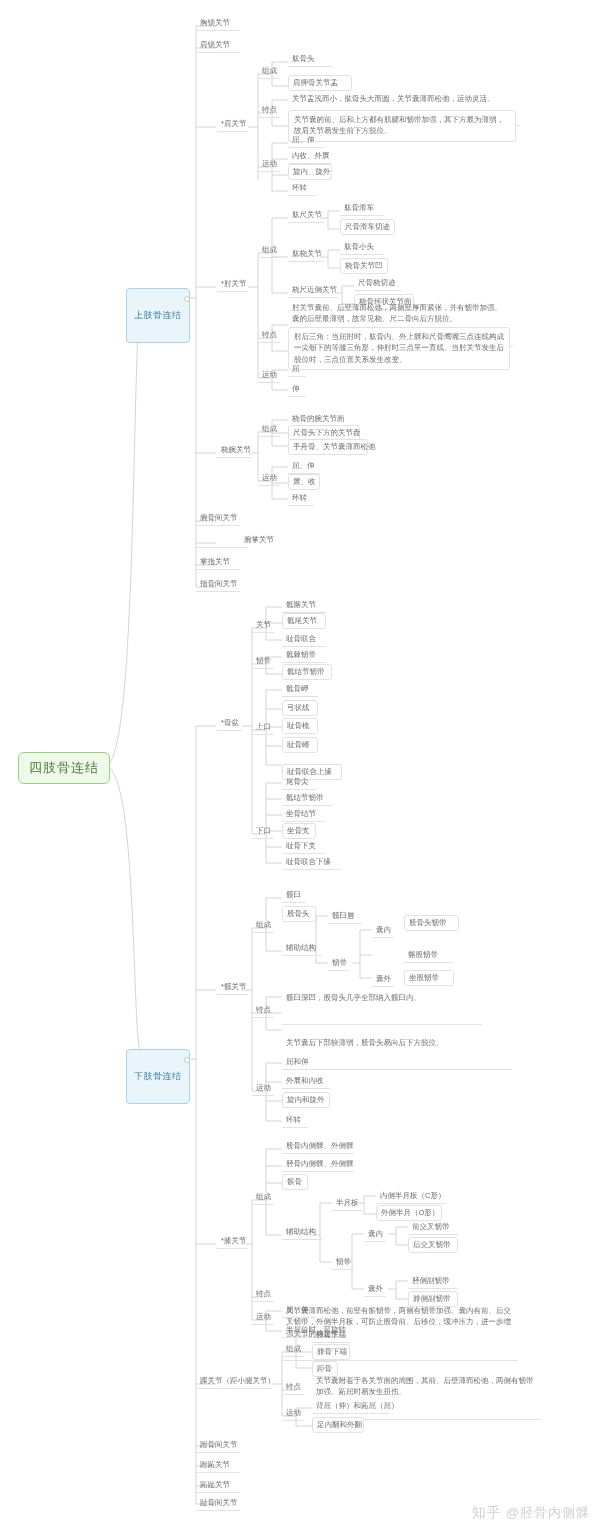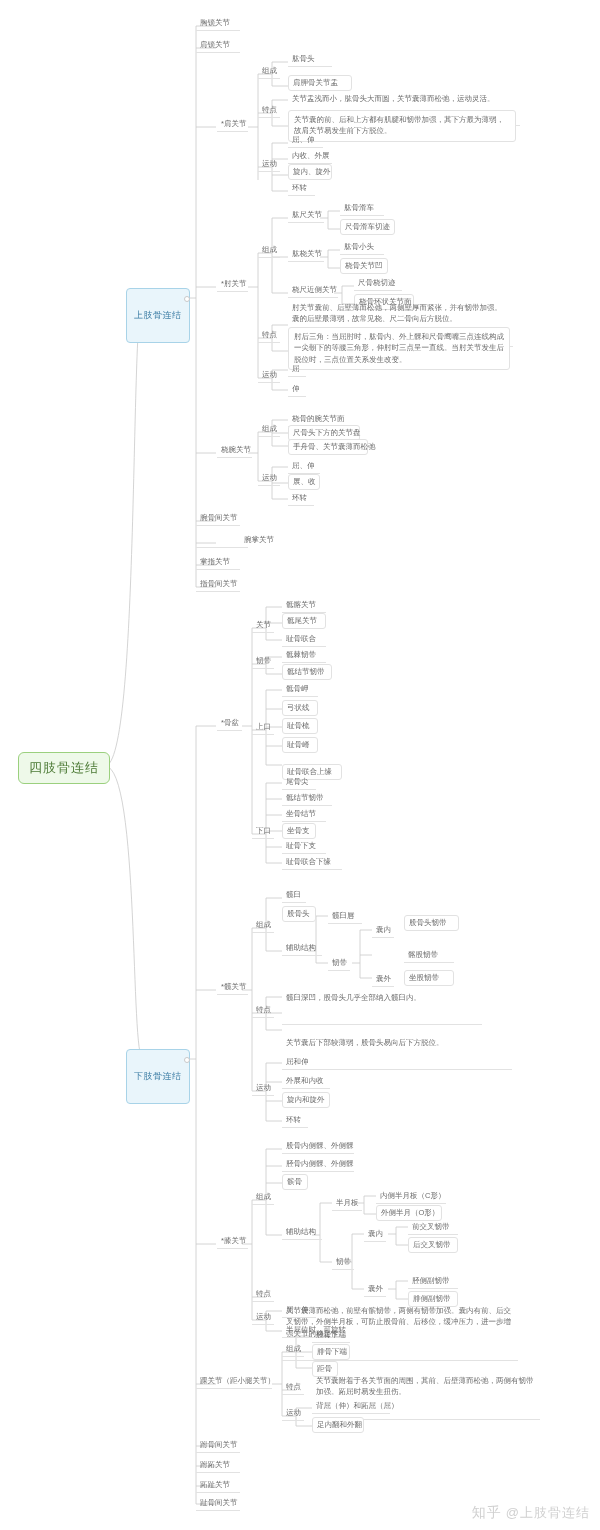--- a/index.html
+++ b/index.html
@@ -381,15 +381,15 @@
   <div class="node t" style="left:312px;top:1399px;width:78px;">背屈（伸）和跖屈（屈）</div>
   <div class="node tb" style="left:312px;top:1417px;width:52px;">足内翻和外翻</div>
 
   <div class="node t" style="left:196px;top:1438px;width:44px;">跗骨间关节</div>
   <div class="node t" style="left:196px;top:1458px;width:44px;">跗跖关节</div>
   <div class="node t" style="left:196px;top:1478px;width:44px;">跖趾关节</div>
   <div class="node t" style="left:196px;top:1496px;width:44px;">趾骨间关节</div>
 
   <div class="watermark">
     <span class="wm-logo">知乎</span>
-    <span>@上肢骨连结</span>
+    <span>@胫骨内侧髁</span>
   </div>
 </div>
 
 </body></html>

